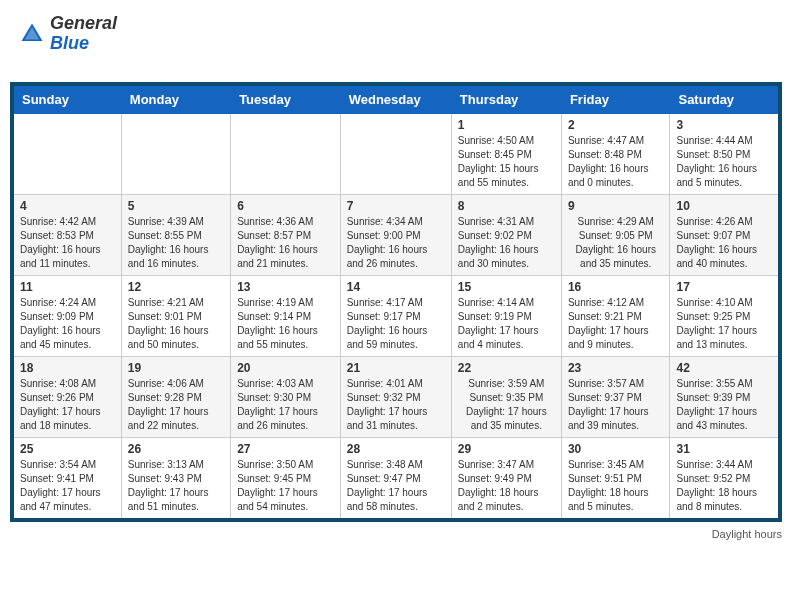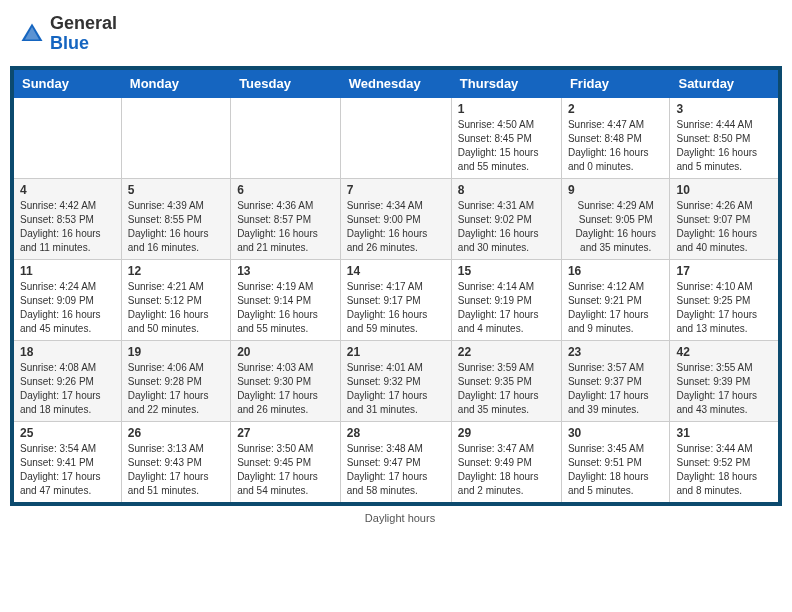--- a/index.html
+++ b/index.html
@@ -7,22 +7,23 @@
       font-family: Arial, sans-serif;
       background: #fff;
       width: 792px;
       min-height: 612px;
       padding: 10px;
     }
     .header {
       display: flex;
       justify-content: flex-start;
       align-items: flex-start;
-      margin-bottom: 8px;
+      margin-bottom: 24px;
       padding: 4px 8px;
+      font-style: italic;
     }
     .logo {
       display: flex;
       align-items: center;
       gap: 4px;
     }
     .logo-text {
       display: flex;
       flex-direction: column;
       line-height: 1.1;
@@ -91,21 +92,21 @@
       line-height: 1.4;
       color: #333;
     }
     .empty-cell {
       background: #fff;
     }
     .footer-note {
       margin-top: 6px;
       font-size: 11px;
       color: #555;
-      text-align: center;
+      text-align: right;
       padding-left: 8px;
     }
   </style>
 </head>
 <body>
 
 <div class="header">
   <div class="logo">
     <svg class="logo-icon" viewBox="0 0 40 40">
       <polygon points="20,5 35,30 5,30" fill="#1565c0"></polygon>
@@ -215,21 +216,21 @@
         <td>
           <span class="day-number">11</span>
           <div class="day-info" style="white-space: pre-line;">Sunrise: 4:24 AM
 Sunset: 9:09 PM
 Daylight: 16 hours
 and 45 minutes.</div>
         </td>
         <td>
           <span class="day-number">12</span>
           <div class="day-info" style="white-space: pre-line;">Sunrise: 4:21 AM
-Sunset: 5:12 PM
+Sunset: 9:01 PM
 Daylight: 16 hours
 and 50 minutes.</div>
         </td>
         <td>
           <span class="day-number">13</span>
           <div class="day-info" style="white-space: pre-line;">Sunrise: 4:19 AM
 Sunset: 9:14 PM
 Daylight: 16 hours
 and 55 minutes.</div>
         </td>
@@ -286,21 +287,21 @@
         </td>
         <td>
           <span class="day-number">21</span>
           <div class="day-info" style="white-space: pre-line;">Sunrise: 4:01 AM
 Sunset: 9:32 PM
 Daylight: 17 hours
 and 31 minutes.</div>
         </td>
         <td>
           <span class="day-number">22</span>
-          <div class="day-info" style="white-space: pre-line;">Sunrise: 3:59 AM
+          <div class="day-info" style="white-space: pre-line; text-align: center;">Sunrise: 3:59 AM
 Sunset: 9:35 PM
 Daylight: 17 hours
 and 35 minutes.</div>
         </td>
         <td>
           <span class="day-number">23</span>
           <div class="day-info" style="white-space: pre-line;">Sunrise: 3:57 AM
 Sunset: 9:37 PM
 Daylight: 17 hours
 and 39 minutes.</div>

